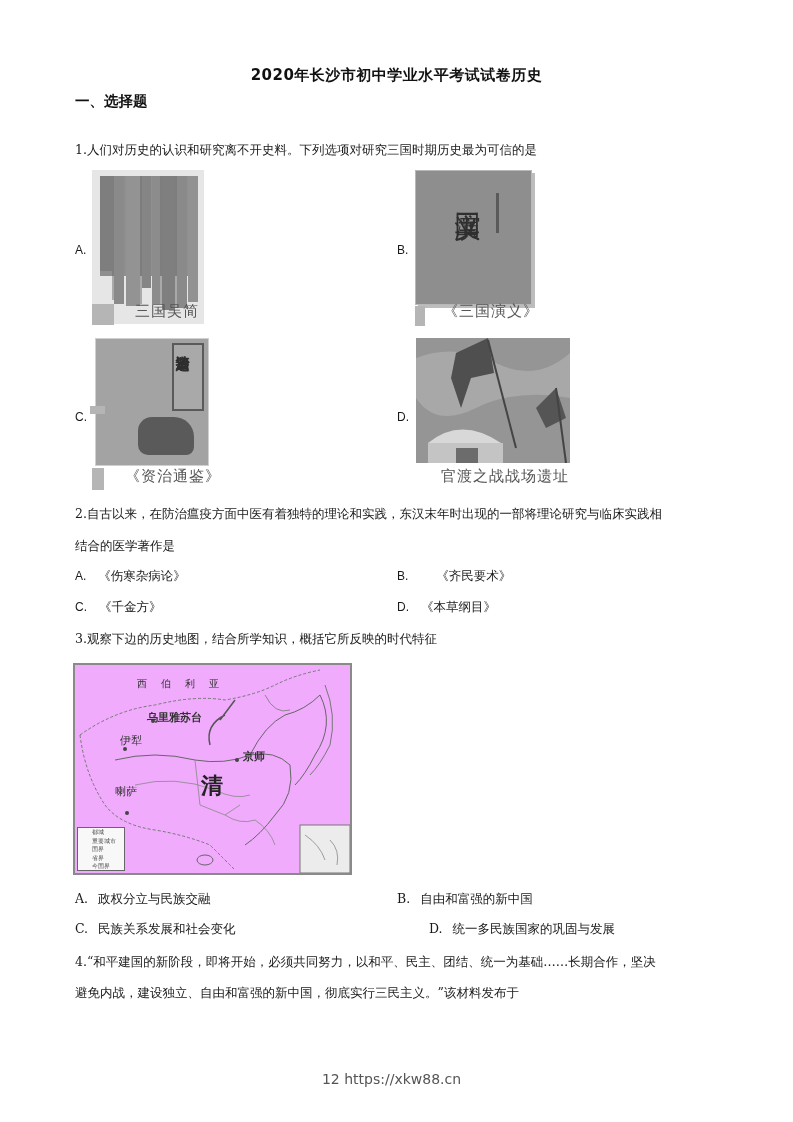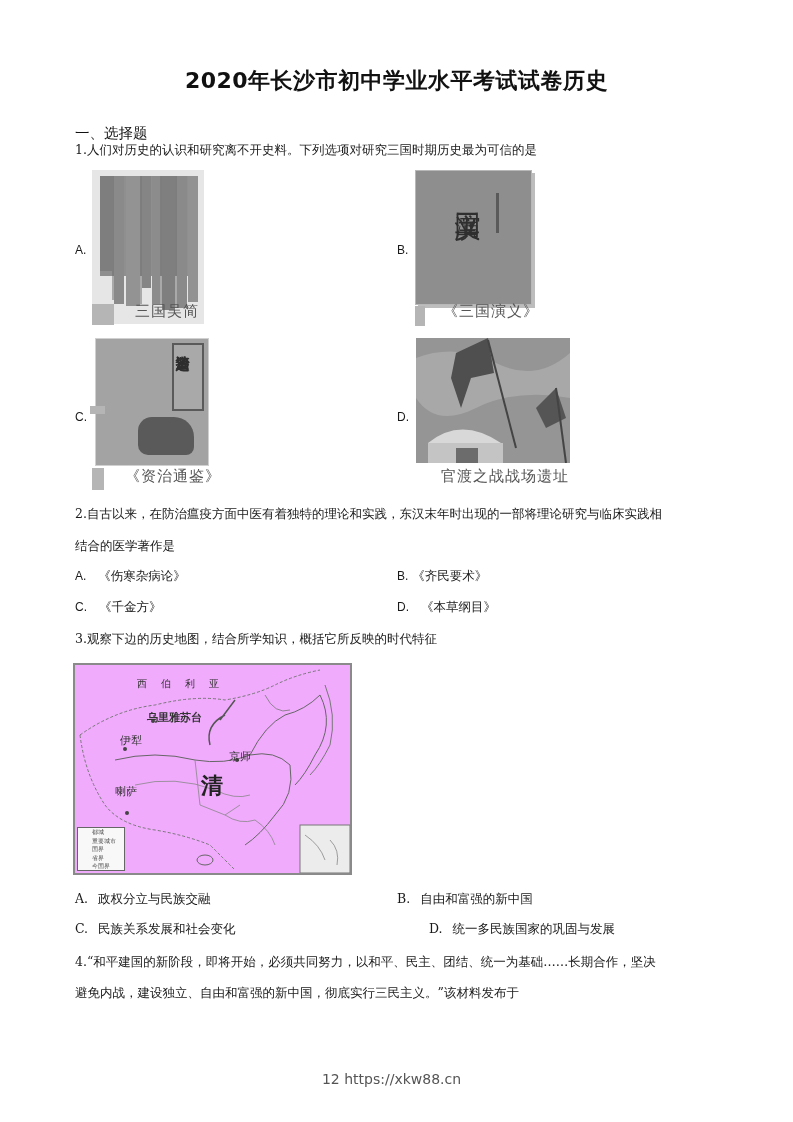--- a/index.html
+++ b/index.html
@@ -5,26 +5,26 @@
   html, body { margin: 0; padding: 0; background: #ffffff; }
   body {
     width: 793px; height: 1122px; position: relative; overflow: hidden;
     font-family: "DejaVu Serif", "Liberation Serif", serif;
     color: #1a1a1a;
   }
   .abs { position: absolute; }
   .title {
     top: 66px; left: 0; width: 793px; text-align: center;
     font-family: "DejaVu Sans", "Liberation Sans", sans-serif;
-    font-weight: bold; font-size: 22px; letter-spacing: 0.5px; color: #111;
+    font-weight: bold; font-size: 15px; letter-spacing: 0.5px; color: #111;
   }
   .section {
-    top: 124px; left: 75px;
+    top: 92px; left: 75px;
     font-family: "DejaVu Sans", "Liberation Sans", sans-serif;
-    font-weight: normal; font-size: 14.5px; color: #111;
+    font-weight: bold; font-size: 14.5px; color: #111;
   }
   .q { font-size: 12.5px; line-height: 18px; color: #1a1a1a; }
   .opt { font-size: 12.5px; color: #1a1a1a; }
   .opt-label {
     font-family: "Liberation Sans", "DejaVu Sans", sans-serif; font-size: 12px;
   }
   .photo {
     position: absolute; background: #9c9c9c; overflow: hidden;
     border: 1px solid #cfcfcf;
   }
@@ -114,21 +114,21 @@
   <span>2.</span><span>自古以来，在防治瘟疫方面中医有着独特的理论和实践，东汉末年时出现的一部将理论研究与临床实践相</span>
 </div>
 <div class="abs q" style="top:537px;left:75px;">结合的医学著作是</div>
 
 <div class="abs opt" style="top:568px;left:75px;">
   <span class="opt-label">A.</span>
   <span style="margin-left:8px;">《伤寒杂病论》</span>
 </div>
 <div class="abs opt" style="top:568px;left:397px;">
   <span class="opt-label">B.</span>
-  <span style="margin-left:0;">《齐民要术》</span>
+  <span style="margin-left:24px;">《齐民要术》</span>
 </div>
 <div class="abs opt" style="top:599px;left:75px;">
   <span class="opt-label">C.</span>
   <span style="margin-left:8px;">《千金方》</span>
 </div>
 <div class="abs opt" style="top:599px;left:397px;">
   <span class="opt-label">D.</span>
   <span style="margin-left:8px;">《本草纲目》</span>
 </div>
 
@@ -152,21 +152,21 @@
     <circle cx="78" cy="56" r="2" fill="#444"></circle>
     <circle cx="50" cy="84" r="2" fill="#444"></circle>
     <circle cx="162" cy="95" r="2" fill="#444"></circle>
     <circle cx="52" cy="148" r="2" fill="#444"></circle>
     <rect x="225" y="160" width="50" height="48" fill="#ececec" stroke="#777" stroke-width="1"></rect>
     <path d="M230 170 Q245 180 250 195 M255 175 Q265 185 262 200" fill="none" stroke="#888" stroke-width="0.8"></path>
   </svg>
   <span class="map-label" style="left:62px;top:12px;letter-spacing:14px;"><span>西</span><span>伯</span><span>利</span><span>亚</span></span>
   <span class="map-label" style="left:72px;top:45px;font-size:11px;font-weight:bold;">乌里雅苏台</span>
   <span class="map-label" style="left:45px;top:68px;font-size:11px;">伊犁</span>
-  <span class="map-label" style="left:154px;top:84px;font-size:11px;">京师</span>
+  <span class="map-label" style="left:168px;top:84px;font-size:11px;font-weight:bold;">京师</span>
   <span class="map-label" style="left:126px;top:106px;font-size:22px;font-weight:bold;color:#222;">清</span>
   <span class="map-label" style="left:40px;top:119px;font-size:11px;">喇萨</span>
   <div style="position:absolute;left:2px;top:162px;width:48px;height:44px;border:1px solid #666;background:#f8f8f8;font-size:6px;line-height:8.5px;padding-left:14px;box-sizing:border-box;color:#555;">
     <div>都城</div>
     <div>重要城市</div>
     <div>国界</div>
     <div>省界</div>
     <div>今国界</div>
   </div>
 </div>

